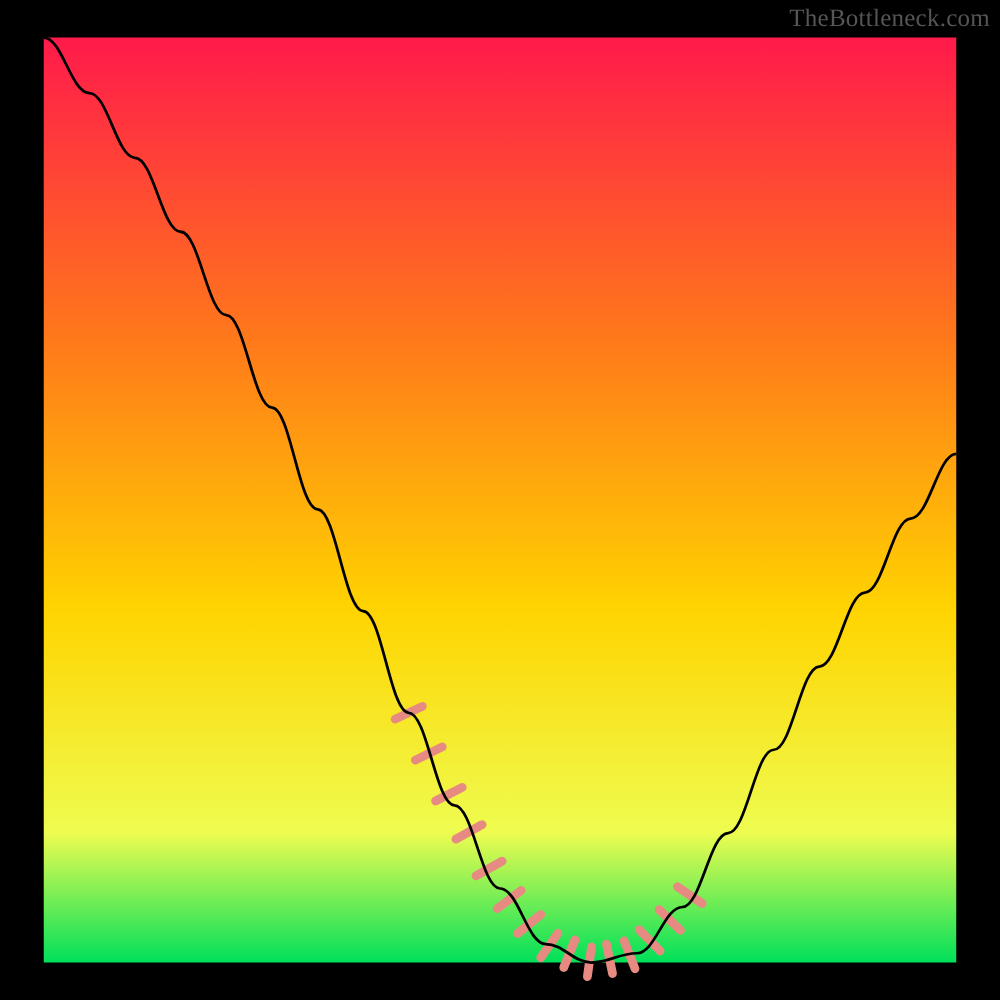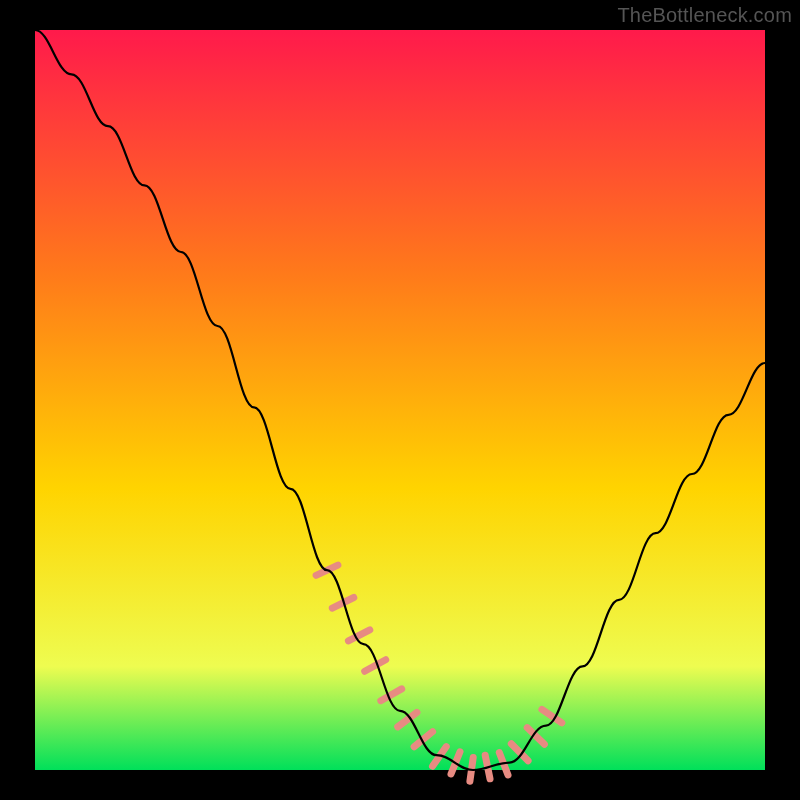--- a/index.html
+++ b/index.html
@@ -17,20 +17,21 @@
   }
   .watermark {
     position: absolute;
     top: 4px;
     right: 8px;
     color: #555;
     font-size: 20px;
     font-weight: 400;
     letter-spacing: 0.2px;
     z-index: 5;
+    font-family: Liberation Serif, serif;
   }
   svg {
     display: block;
   }
 </style>
 </head>
 <body>
 
 <div class="wrap">
   <div class="watermark">TheBottleneck.com</div>

